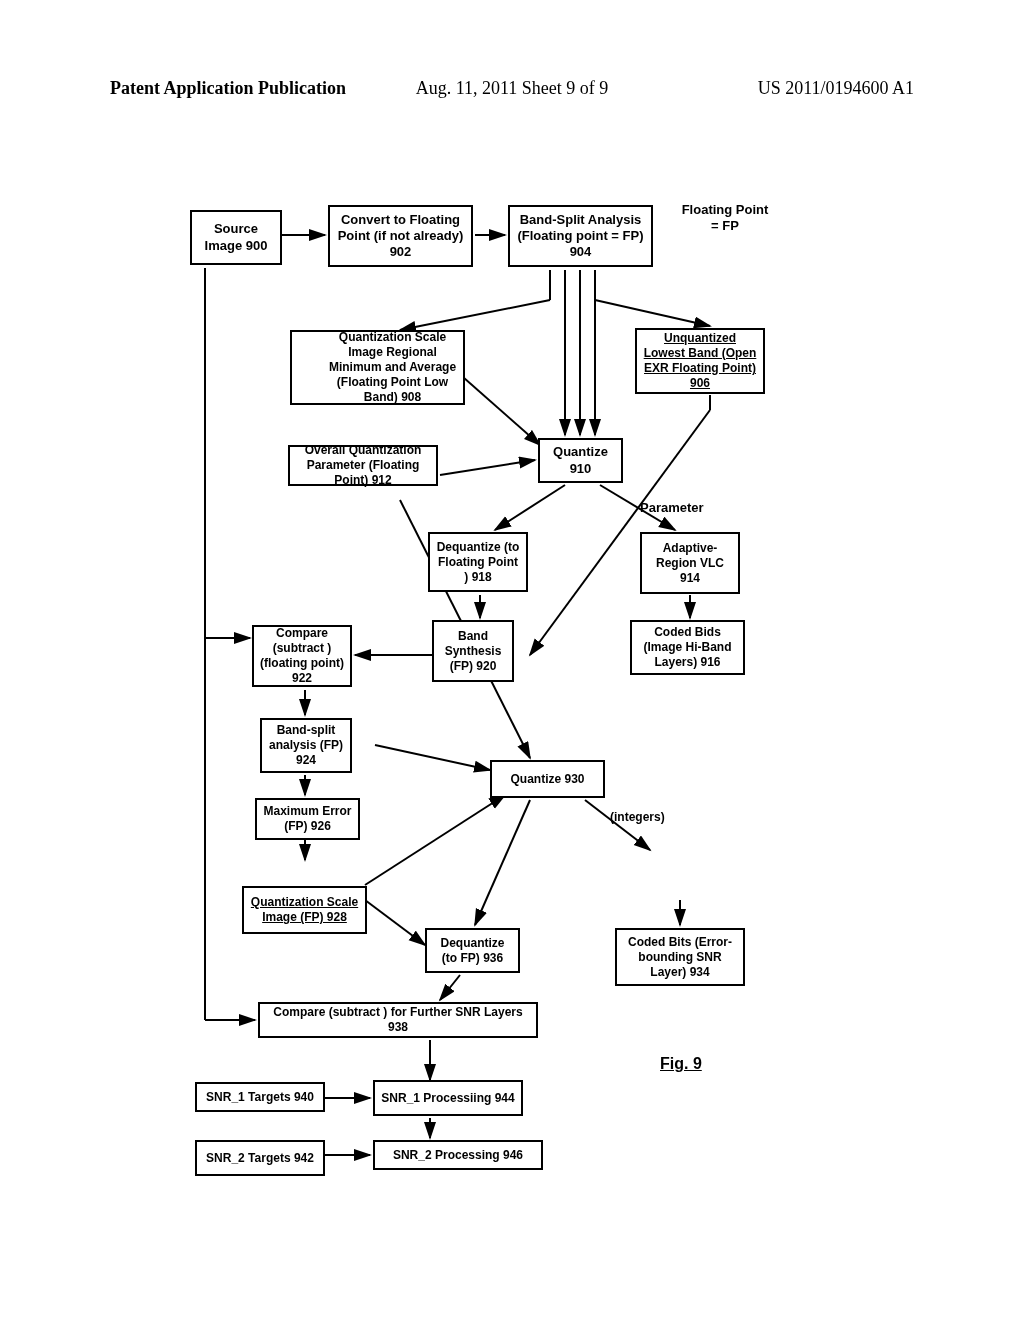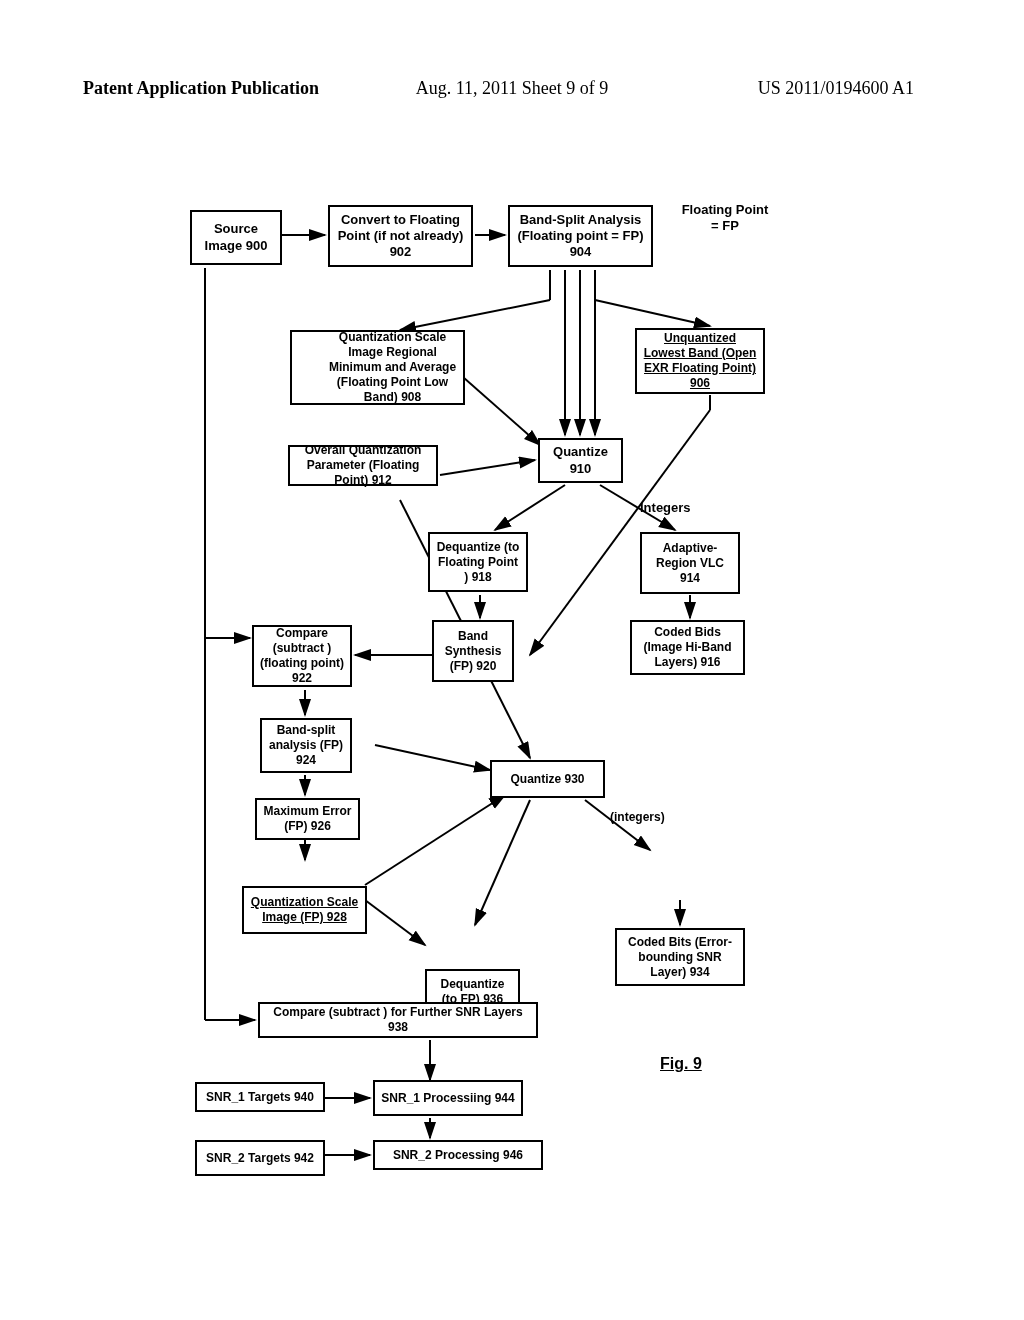--- a/index.html
+++ b/index.html
@@ -10,21 +10,21 @@
     font-family: "Times New Roman", serif;
     position: relative;
   }
   .header {
     position: absolute;
     top: 78px;
     left: 0;
     width: 100%;
     display: flex;
     justify-content: space-between;
-    padding: 0 110px 0 83px;
+    padding: 0 110px 0 110px;
     font-size: 18px;
     text-align: right;
   }
   .header-left { font-weight: bold; }
   .header-center { font-weight: normal; position: absolute; left: 50%; transform: translateX(-50%); }
   .header-right { font-weight: normal; }
   .diagram {
     position: absolute;
     top: 200px;
     left: 170px;
@@ -156,37 +156,37 @@
   <div class="box" style="left:20px; top:10px; width:92px; height:55px;">Source Image 900</div>
   <div class="box" style="left:158px; top:5px; width:145px; height:62px;">Convert to Floating Point (if not already) 902</div>
   <div class="box" style="left:338px; top:5px; width:145px; height:62px;">Band-Split Analysis (Floating point = FP) 904</div>
   <div class="label" style="left:510px; top:2px; width:90px;">Floating Point = FP</div>
 
   <div class="box" style="left:120px; top:130px; width:175px; height:75px; font-size:12px;padding-left:36px;">Quantization Scale Image Regional Minimum and Average (Floating Point Low Band) 908</div>
   <div class="box" style="left:465px; top:128px; width:130px; height:66px; text-decoration: underline; font-size:12px;">Unquantized Lowest Band (Open EXR Floating Point) 906</div>
 
   <div class="box" style="left:118px; top:245px; width:150px; height:41px; font-size:12px;">Overall Quantization Parameter (Floating Point) 912</div>
   <div class="box" style="left:368px; top:238px; width:85px; height:45px;">Quantize 910</div>
-  <div class="label" style="left:470px; top:300px;">Integers</div>
+  <div class="label" style="left:470px; top:300px;">Parameter</div>
 
   <div class="box" style="left:258px; top:332px; width:100px; height:60px; font-size:12px;">Dequantize (to Floating Point ) 918</div>
   <div class="box" style="left:470px; top:332px; width:100px; height:62px; font-size:12px;">Adaptive-Region VLC 914</div>
 
   <div class="box" style="left:82px; top:425px; width:100px; height:62px; font-size:12px;">Compare (subtract )(floating point) 922</div>
   <div class="box" style="left:262px; top:420px; width:82px; height:62px; font-size:12px;">Band Synthesis (FP) 920</div>
   <div class="box" style="left:460px; top:420px; width:115px; height:55px; font-size:12px;">Coded Bids (Image Hi-Band Layers) 916</div>
 
   <div class="box" style="left:90px; top:518px; width:92px; height:55px; font-size:12px;">Band-split analysis (FP) 924</div>
   <div class="box" style="left:320px; top:560px; width:115px; height:38px; font-size:12px;">Quantize 930</div>
   <div class="label" style="left:440px; top:610px; font-size:12px;">(integers)</div>
 
   <div class="box" style="left:85px; top:598px; width:105px; height:42px; font-size:12px;">Maximum Error (FP) 926</div>
 
   <div class="box" style="left:72px; top:662px; width:125px; height:48px; font-size:12px; text-decoration: underline; margin-top: 24px;">Quantization Scale Image (FP) 928</div>
-  <div class="box" style="left:255px; top:728px; width:95px; height:45px; font-size:12px;margin-top:41px;">Dequantize (to FP) 936</div>
+  <div class="box" style="left:255px; top:728px; width:95px; height:45px; font-size:12px;">Dequantize (to FP) 936</div>
   <div class="box" style="left:445px; top:728px; width:130px; height:58px; font-size:12px;">Coded Bits (Error-bounding SNR Layer) 934</div>
 
   <div class="box" style="left:88px; top:802px; width:280px; height:36px; font-size:12px;">Compare (subtract ) for Further SNR Layers 938</div>
 
   <div class="box" style="left:25px; top:882px; width:130px; height:30px; font-size:12px;">SNR_1 Targets 940</div>
   <div class="box" style="left:203px; top:880px; width:150px; height:36px; font-size:12px;">SNR_1 Processiing 944</div>
 
   <div class="box" style="left:25px; top:940px; width:130px; height:36px; font-size:12px;">SNR_2 Targets 942</div>
   <div class="box" style="left:203px; top:940px; width:170px; height:30px; font-size:12px;">SNR_2 Processing 946</div>
 

